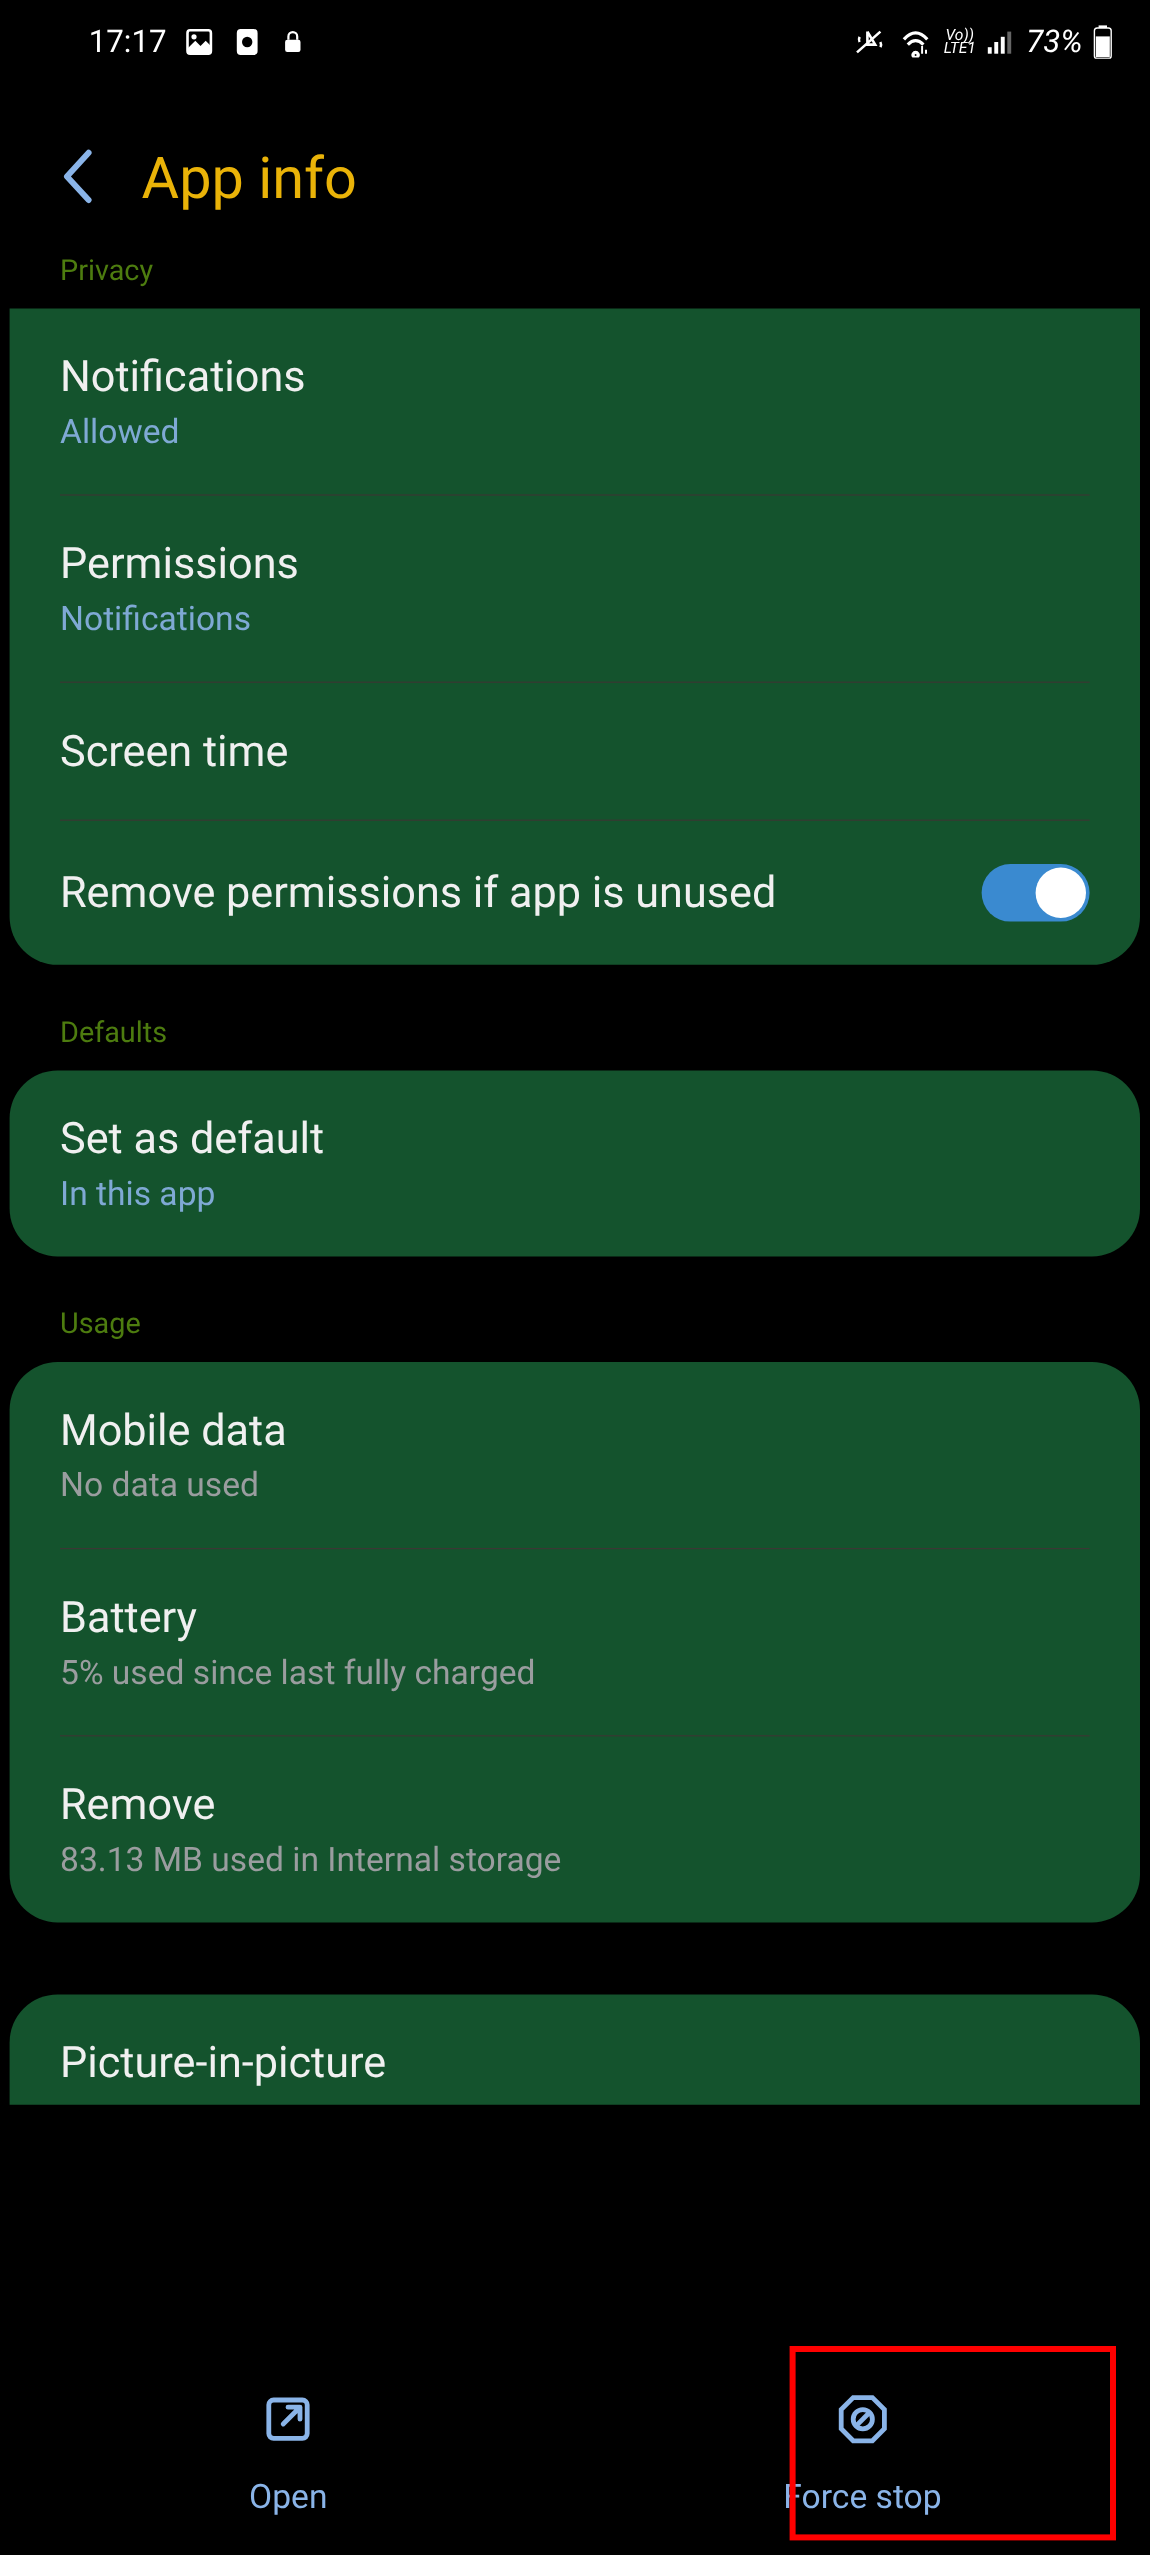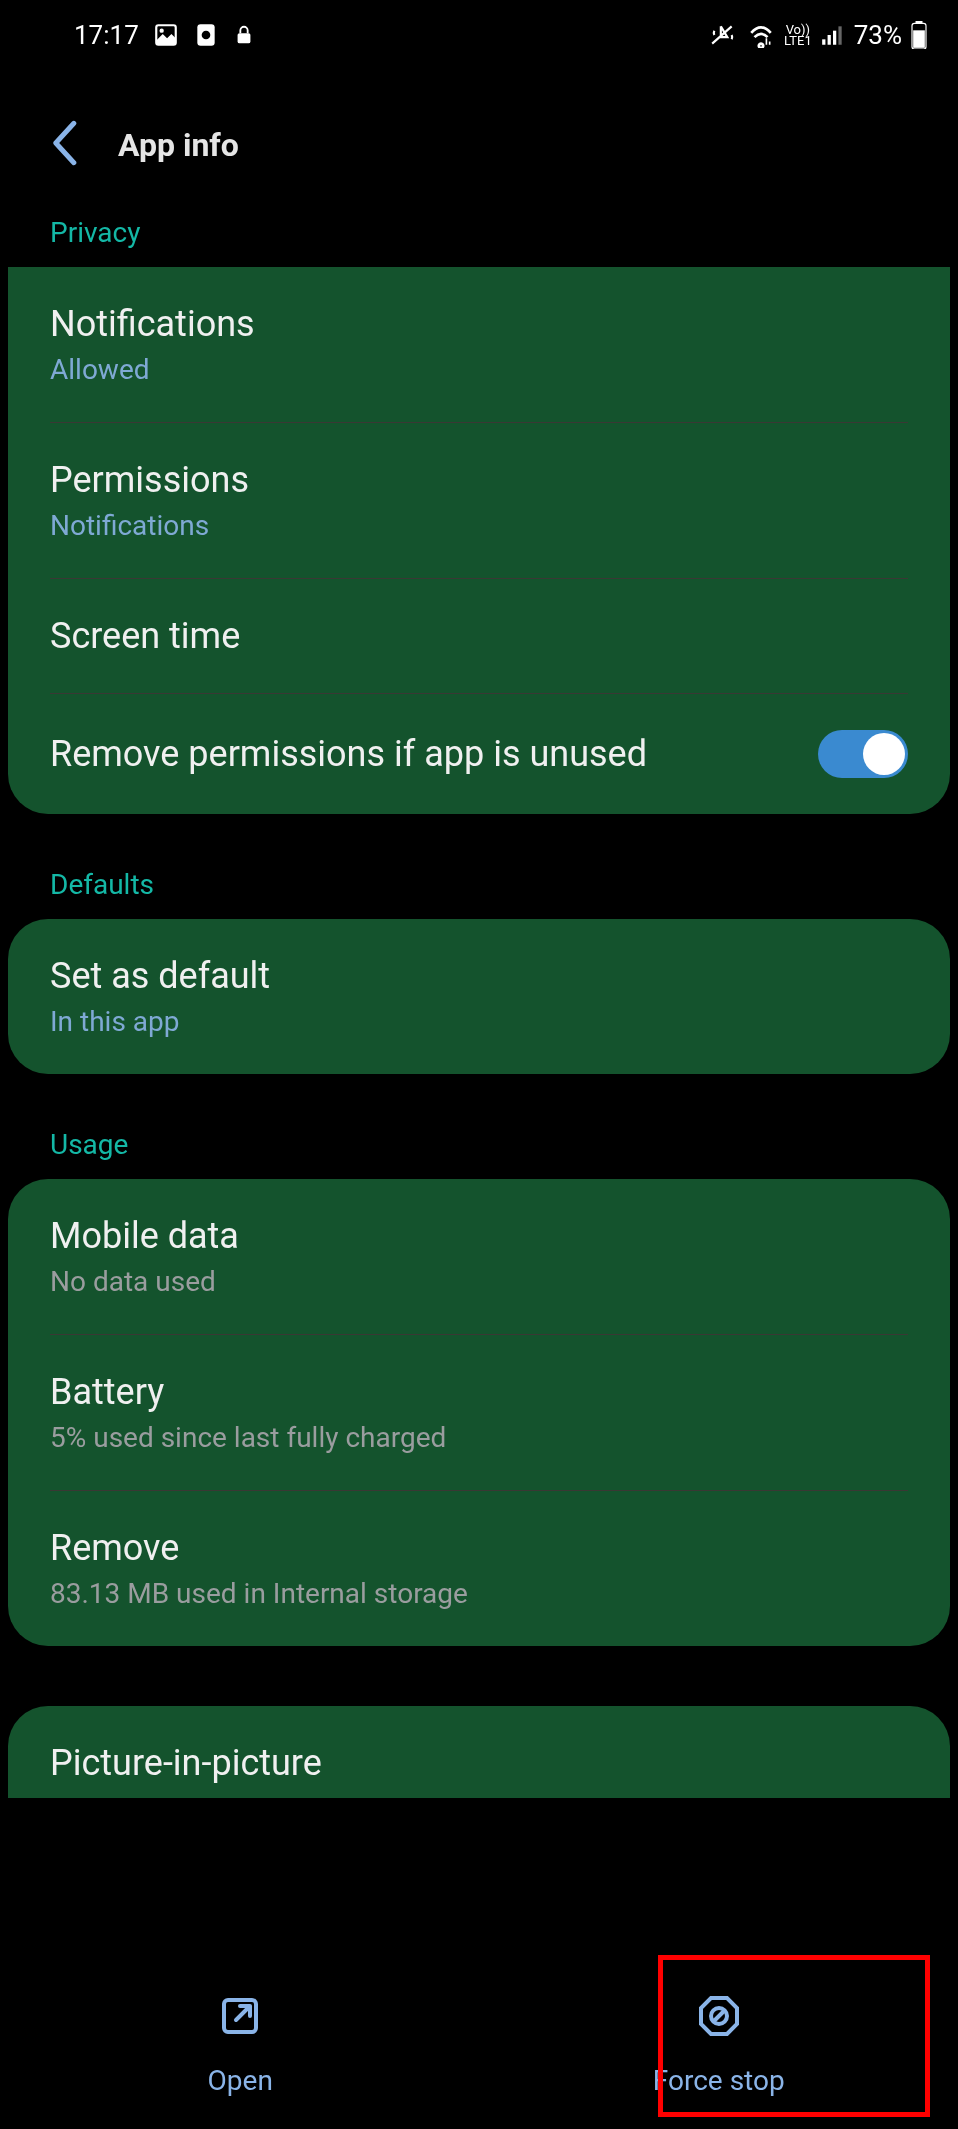--- a/index.html
+++ b/index.html
@@ -27,44 +27,44 @@
     .status-left {
       display: flex;
       align-items: center;
       gap: 14px;
       margin-left: 24px;
     }
     .status-right {
       display: flex;
       align-items: center;
       gap: 8px;
+      font-style: italic;
     }
     .status-icon {
       display: inline-flex;
       align-items: center;
     }
     .header {
       display: flex;
       align-items: center;
       padding: 50px 50px 30px 50px;
       gap: 40px;
     }
     .back-arrow {
       color: #8ab4e8;
     }
     .header-title {
-      color: #e5e5e5;
-      font-size: 32px;
-      font-weight: 700;
+      color: #eab308;
+      font-size: 48px;
+      font-weight: 400;
     }
     .section-heading {
-      color: #14b8a6;
-      font-size: 28px;
+      color: #4d7c0f;
+      font-size: 24px;
       padding: 12px 50px 18px 50px;
-      margin-top: 12px;
     }
     .card {
       background: #14532d;
       border-radius: 40px;
       margin: 0 8px;
     }
     .row {
       padding: 36px 42px;
       position: relative;
     }

